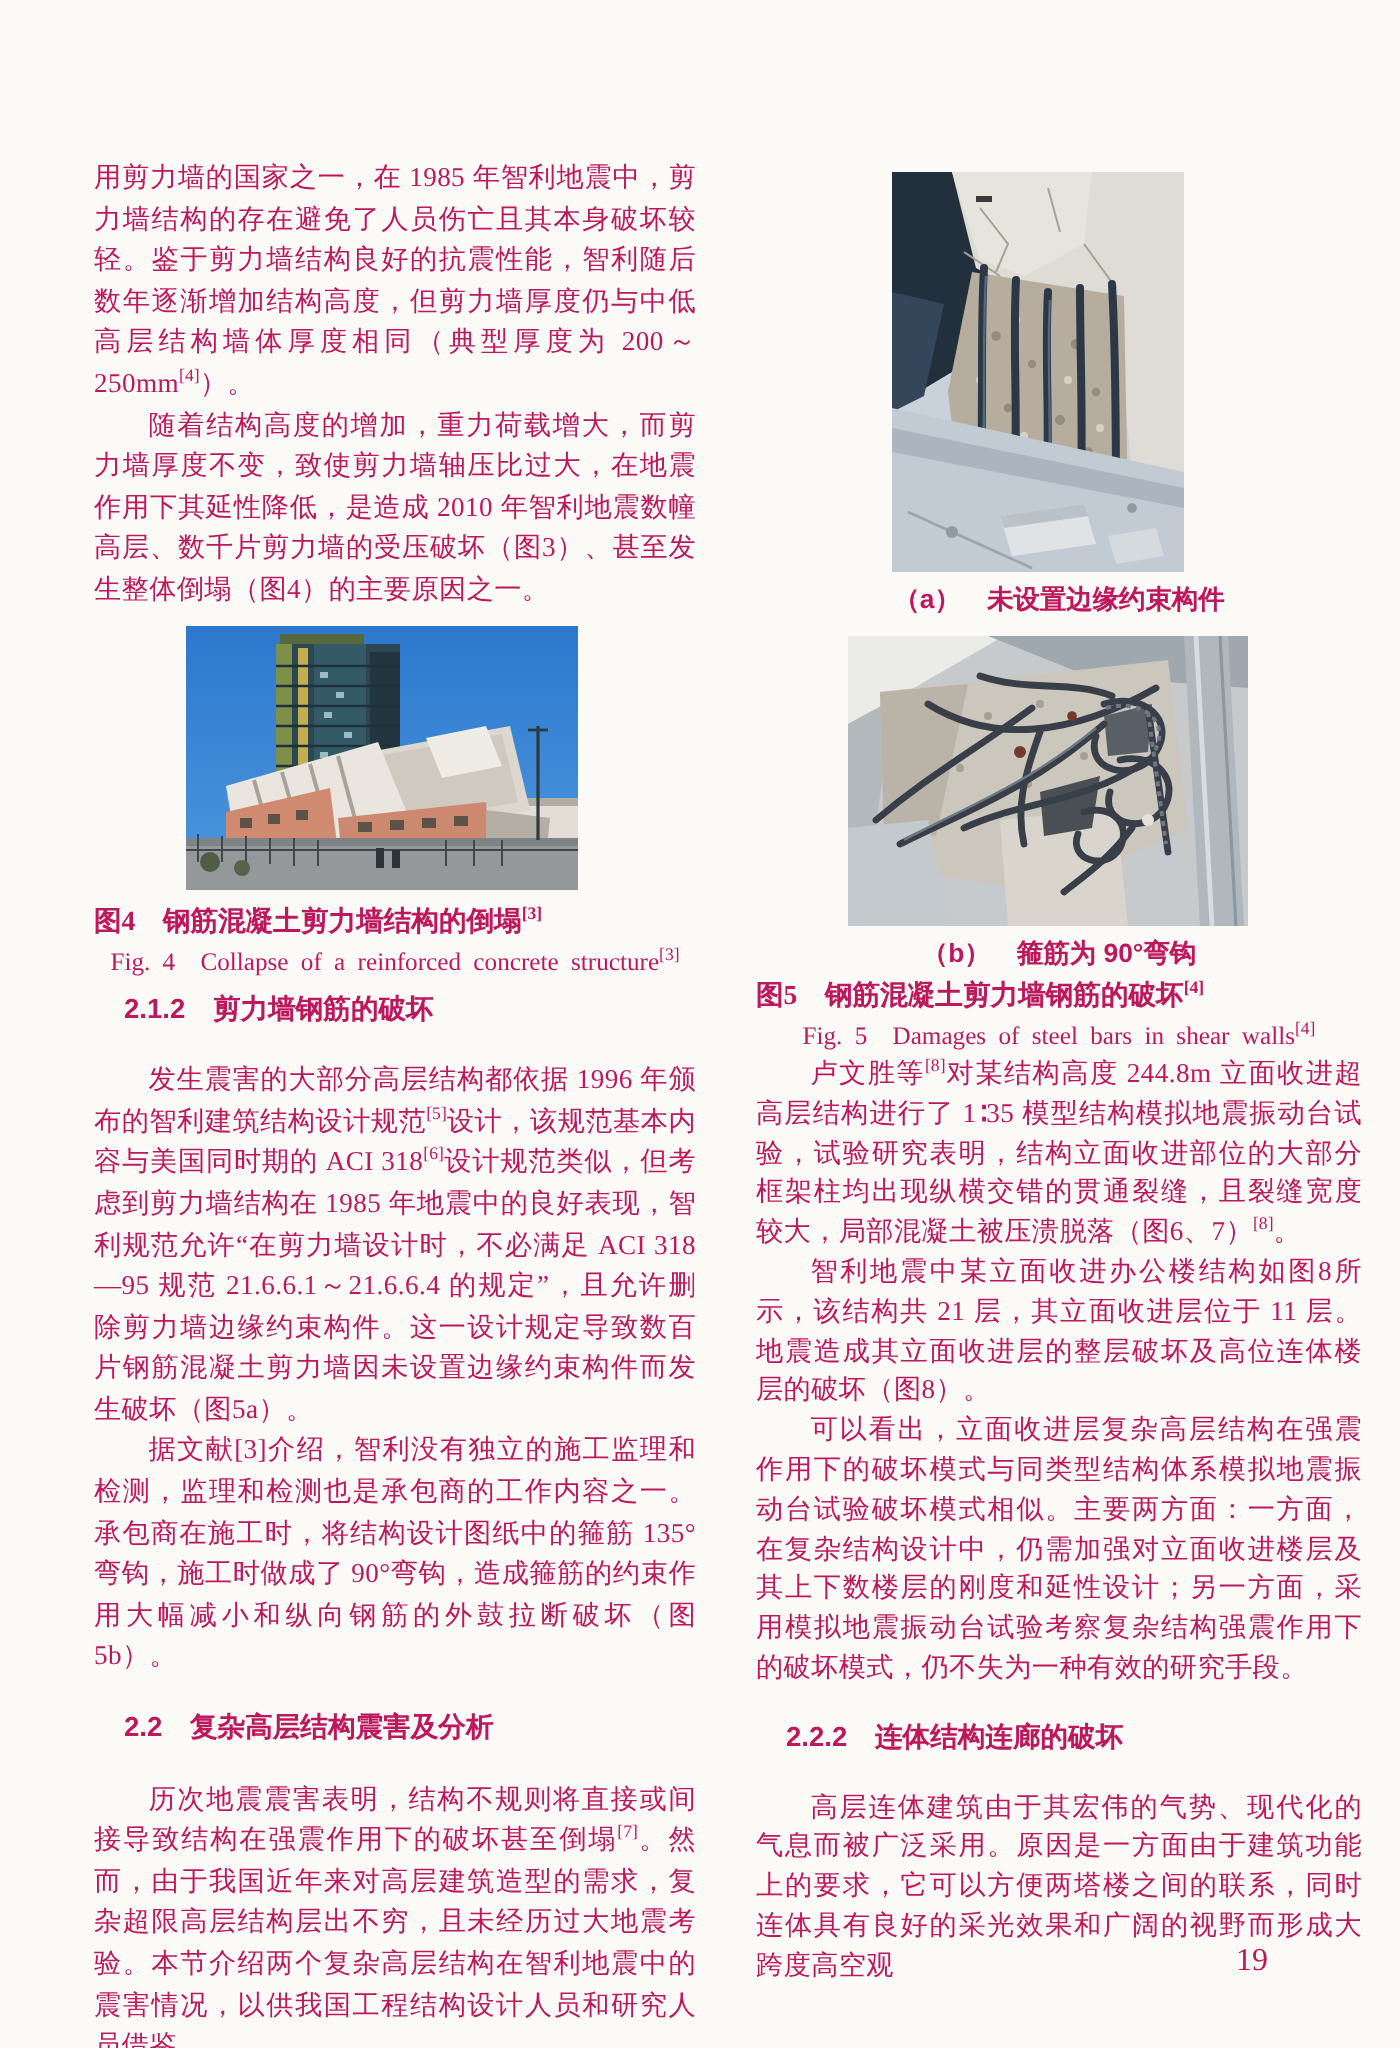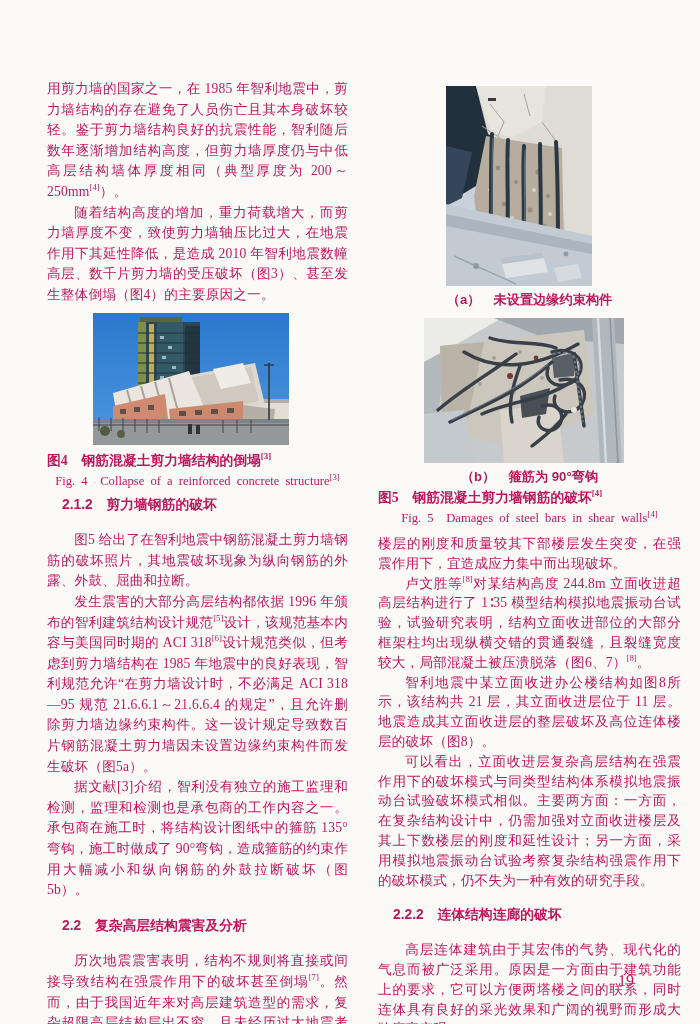--- a/index.html
+++ b/index.html
@@ -141,21 +141,20 @@
           <circle cx="28" cy="121" r="4" fill="#57624a"></circle>
           <line x1="176" y1="50" x2="176" y2="107" stroke="#2c3a42" stroke-width="1.6"></line>
           <line x1="171" y1="52" x2="181" y2="52" stroke="#2c3a42" stroke-width="1.4"></line>
         </svg>
       </div>
       <figcaption class="figcap-zh">图4　钢筋混凝土剪力墙结构的倒塌<sup>[3]</sup></figcaption>
       <figcaption class="figcap-en">Fig. 4　Collapse of a reinforced concrete structure<sup>[3]</sup></figcaption>
     </figure>
 
     <h3 class="sec" style="margin-top:5px;">2.1.2　剪力墙钢筋的破坏</h3>
-    <p class="body ind">图5 给出了在智利地震中钢筋混凝土剪力墙钢筋的破坏照片，其地震破坏现象为纵向钢筋的外露、外鼓、屈曲和拉断。</p>
     <p class="body ind">发生震害的大部分高层结构都依据 1996 年颁布的智利建筑结构设计规范<sup>[5]</sup>设计，该规范基本内容与美国同时期的 ACI 318<sup>[6]</sup>设计规范类似，但考虑到剪力墙结构在 1985 年地震中的良好表现，智利规范允许“在剪力墙设计时，不必满足 ACI 318—95 规范 21.6.6.1～21.6.6.4 的规定”，且允许删除剪力墙边缘约束构件。这一设计规定导致数百片钢筋混凝土剪力墙因未设置边缘约束构件而发生破坏（图5a）。</p>
     <p class="body ind">据文献[3]介绍，智利没有独立的施工监理和检测，监理和检测也是承包商的工作内容之一。承包商在施工时，将结构设计图纸中的箍筋 135°弯钩，施工时做成了 90°弯钩，造成箍筋的约束作用大幅减小和纵向钢筋的外鼓拉断破坏（图5b）。</p>
     <h3 class="sec">2.2　复杂高层结构震害及分析</h3>
     <p class="body ind">历次地震震害表明，结构不规则将直接或间接导致结构在强震作用下的破坏甚至倒塌<sup>[7]</sup>。然而，由于我国近年来对高层建筑造型的需求，复杂超限高层结构层出不穷，且未经历过大地震考验。本节介绍两个复杂高层结构在智利地震中的震害情况，以供我国工程结构设计人员和研究人员借鉴。</p>
 
   </div>
 
   <div class="col col-right">
     <figure>
       <div class="photo fig5a-photo">
@@ -269,21 +268,20 @@
           <circle cx="86" cy="58" r="3" fill="#733a2c"></circle>
           <circle cx="112" cy="40" r="2.4" fill="#733a2c"></circle>
           <circle cx="150" cy="92" r="3" fill="#e4e2da"></circle>
         </svg>
       </div>
       <figcaption class="subcap">（b）　箍筋为 90°弯钩</figcaption>
       <figcaption class="figcap-zh" style="margin-top:4px;">图5　钢筋混凝土剪力墙钢筋的破坏<sup>[4]</sup></figcaption>
       <figcaption class="figcap-en">Fig. 5　Damages of steel bars in shear walls<sup>[4]</sup></figcaption>
     </figure>
 
-    <p class="body" style="margin-top:7px;">楼层的刚度和质量较其下部楼层发生突变，在强震作用下，宜造成应力集中而出现破坏。</p>
     <p class="body ind">卢文胜等<sup>[8]</sup>对某结构高度 244.8m 立面收进超高层结构进行了 1∶35 模型结构模拟地震振动台试验，试验研究表明，结构立面收进部位的大部分框架柱均出现纵横交错的贯通裂缝，且裂缝宽度较大，局部混凝土被压溃脱落（图6、7）<sup>[8]</sup>。</p>
     <p class="body ind">智利地震中某立面收进办公楼结构如图8所示，该结构共 21 层，其立面收进层位于 11 层。地震造成其立面收进层的整层破坏及高位连体楼层的破坏（图8）。</p>
     <p class="body ind">可以看出，立面收进层复杂高层结构在强震作用下的破坏模式与同类型结构体系模拟地震振动台试验破坏模式相似。主要两方面：一方面，在复杂结构设计中，仍需加强对立面收进楼层及其上下数楼层的刚度和延性设计；另一方面，采用模拟地震振动台试验考察复杂结构强震作用下的破坏模式，仍不失为一种有效的研究手段。</p>
     <h3 class="sec">2.2.2　连体结构连廊的破坏</h3>
     <p class="body ind">高层连体建筑由于其宏伟的气势、现代化的气息而被广泛采用。原因是一方面由于建筑功能上的要求，它可以方便两塔楼之间的联系，同时连体具有良好的采光效果和广阔的视野而形成大跨度高空观</p>
   </div>
 
   <div class="page-number">19</div>
 </div>
 

